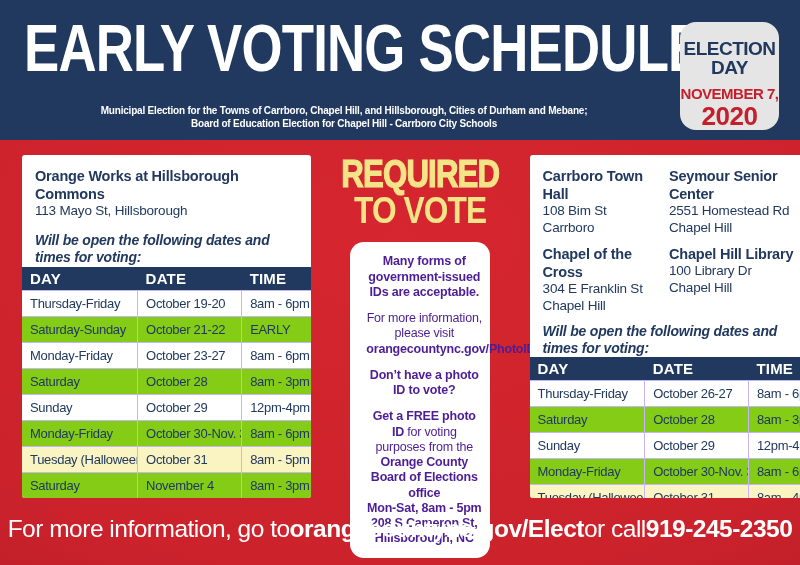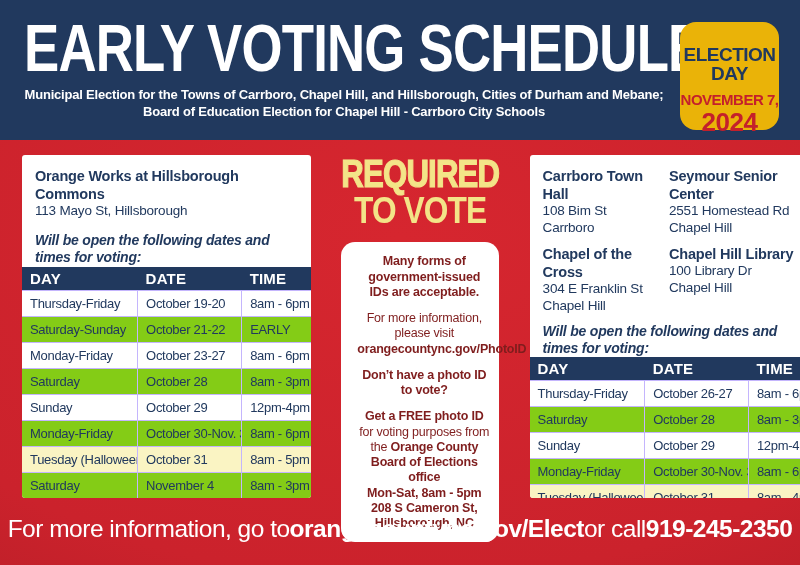--- a/index.html
+++ b/index.html
@@ -17,26 +17,26 @@
     height:140px; background:#21395e; position:relative;
     padding:14px 135px 0 24px; flex:none;
   }
   .title {
     color:#ffffff; font-weight:bold; font-size:66px; line-height:1.05;
     white-space:nowrap; display:inline-block;
     transform:scaleX(0.80); transform-origin:left center;
     letter-spacing:-1px;
   }
   .subtitle {
-    color:#ffffff; font-weight:bold; font-size:13px; line-height:1.28;
-    text-align:center; letter-spacing:-0.2px; margin-top:4px; width:640px;
+    color:#ffffff; font-weight:bold; font-size:10px; line-height:1.28;
+    text-align:center; letter-spacing:-0.2px; margin-top:22px; width:640px;
   }
   .election-card {
     position:absolute; top:22px; right:21px; width:99px; height:108px;
-    background:#eab308; border-radius:16px; text-align:center; padding-top:24px;
+    background:#e5e5e5; border-radius:16px; text-align:center; padding-top:18px;
   }
   .election-card .ec-l1, .election-card .ec-l2 {
     color:#21395e; font-weight:bold; font-size:19px; line-height:0.98; letter-spacing:-0.5px;
   }
   .election-card .ec-d1 {
     color:#c4202b; font-weight:bold; font-size:15px; line-height:1.1; margin-top:9px; letter-spacing:-0.5px;
   }
   .election-card .ec-d2 {
     color:#c4202b; font-weight:bold; font-size:26px; line-height:1.0; letter-spacing:-0.5px;
   }
@@ -94,22 +94,22 @@
   .ph-l1, .ph-l3 {
     color:#f3e488; font-weight:bold; font-size:36px; line-height:0.98;
     display:inline-block; transform:scaleX(0.88); letter-spacing:-1px; white-space:nowrap;
   }
   .ph-l2 {
     color:#f3e488; font-weight:bold; font-size:38px; line-height:1.0;
     display:inline-block; transform:scaleX(0.82); letter-spacing:-1px; white-space:nowrap;
     -webkit-text-stroke:1.2px #f3e488;
   }
   .info-box {
-    background:#ffffff; border-radius:14px; margin-top:14px; width:158px;
-    flex:1; padding:12px 8px 0 16px; text-align:center; color:#7f1d1d;
+    background:#ffffff; border-radius:14px; margin-top:14px; width:140px;
+    flex:1; padding:12px 8px 0 16px; text-align:center; color:#4c1d95;
   }
   .info-box p { font-size:12.5px; line-height:1.22; letter-spacing:-0.2px; margin-bottom:11px; }
   .info-box .b { font-weight:bold; }
 
   
   .footer {
     flex:1; display:flex; align-items:center; justify-content:center;
     color:#ffffff; font-size:24.5px; letter-spacing:-0.5px; white-space:nowrap;
     padding-bottom:6px;
   }
@@ -123,21 +123,21 @@
   <div class="header">
     <div class="title">EARLY VOTING SCHEDULE</div>
     <div class="subtitle">
       <div>Municipal Election for the Towns of Carrboro, Chapel Hill, and Hillsborough, Cities of Durham and Mebane;</div>
       <div>Board of Education Election for Chapel Hill - Carrboro City Schools</div>
     </div>
     <div class="election-card">
       <div class="ec-l1">ELECTION</div>
       <div class="ec-l2">DAY</div>
       <div class="ec-d1">NOVEMBER 7,</div>
-      <div class="ec-d2">2024</div>
+      <div class="ec-d2">2020</div>
     </div>
   </div>
 
   <div class="body">
 
     <div class="panel panel-left">
       <div class="panel-pad">
         <div class="loc-name">Orange Works at Hillsborough Commons</div>
         <div class="loc-addr">113 Mayo St, Hillsborough</div>
         <div class="open-note">Will be open the following dates and times for voting:</div>

